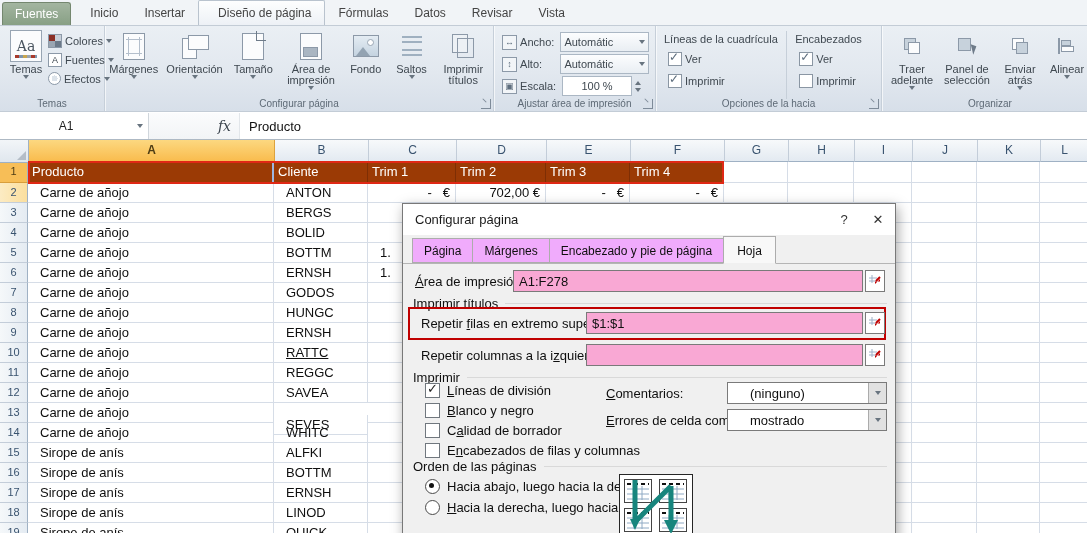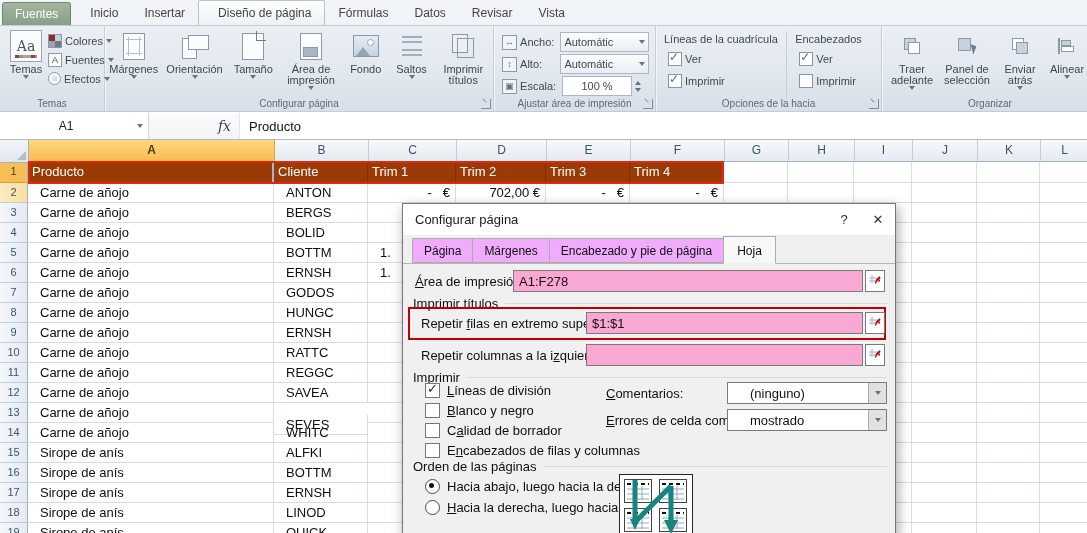--- a/index.html
+++ b/index.html
@@ -451,21 +451,21 @@
           <div class="c" style="width: 64px;"></div>
           <div class="c" style="width: 66px;"></div>
           <div class="c" style="width: 58px;"></div>
           <div class="c" style="width: 65px;"></div>
           <div class="c" style="width: 63px;"></div>
           <div class="c" style="width: 48px;"></div>
         </div>
         <div class="r">
           <div class="rh" style="width: 28px;">10</div>
           <div class="c ta" style="width: 246px;">Carne de añojo</div>
-          <div class="c ta" style="width: 94px;">RATTC</div>
+          <div class="c ta" style="width: 94px; text-decoration: underline;">RATTC</div>
           <div class="c" style="width: 88px;"></div>
           <div class="c" style="width: 90px;"></div>
           <div class="c" style="width: 84px;"></div>
           <div class="c" style="width: 94px;"></div>
           <div class="c" style="width: 64px;"></div>
           <div class="c" style="width: 66px;"></div>
           <div class="c" style="width: 58px;"></div>
           <div class="c" style="width: 65px;"></div>
           <div class="c" style="width: 63px;"></div>
           <div class="c" style="width: 48px;"></div>

